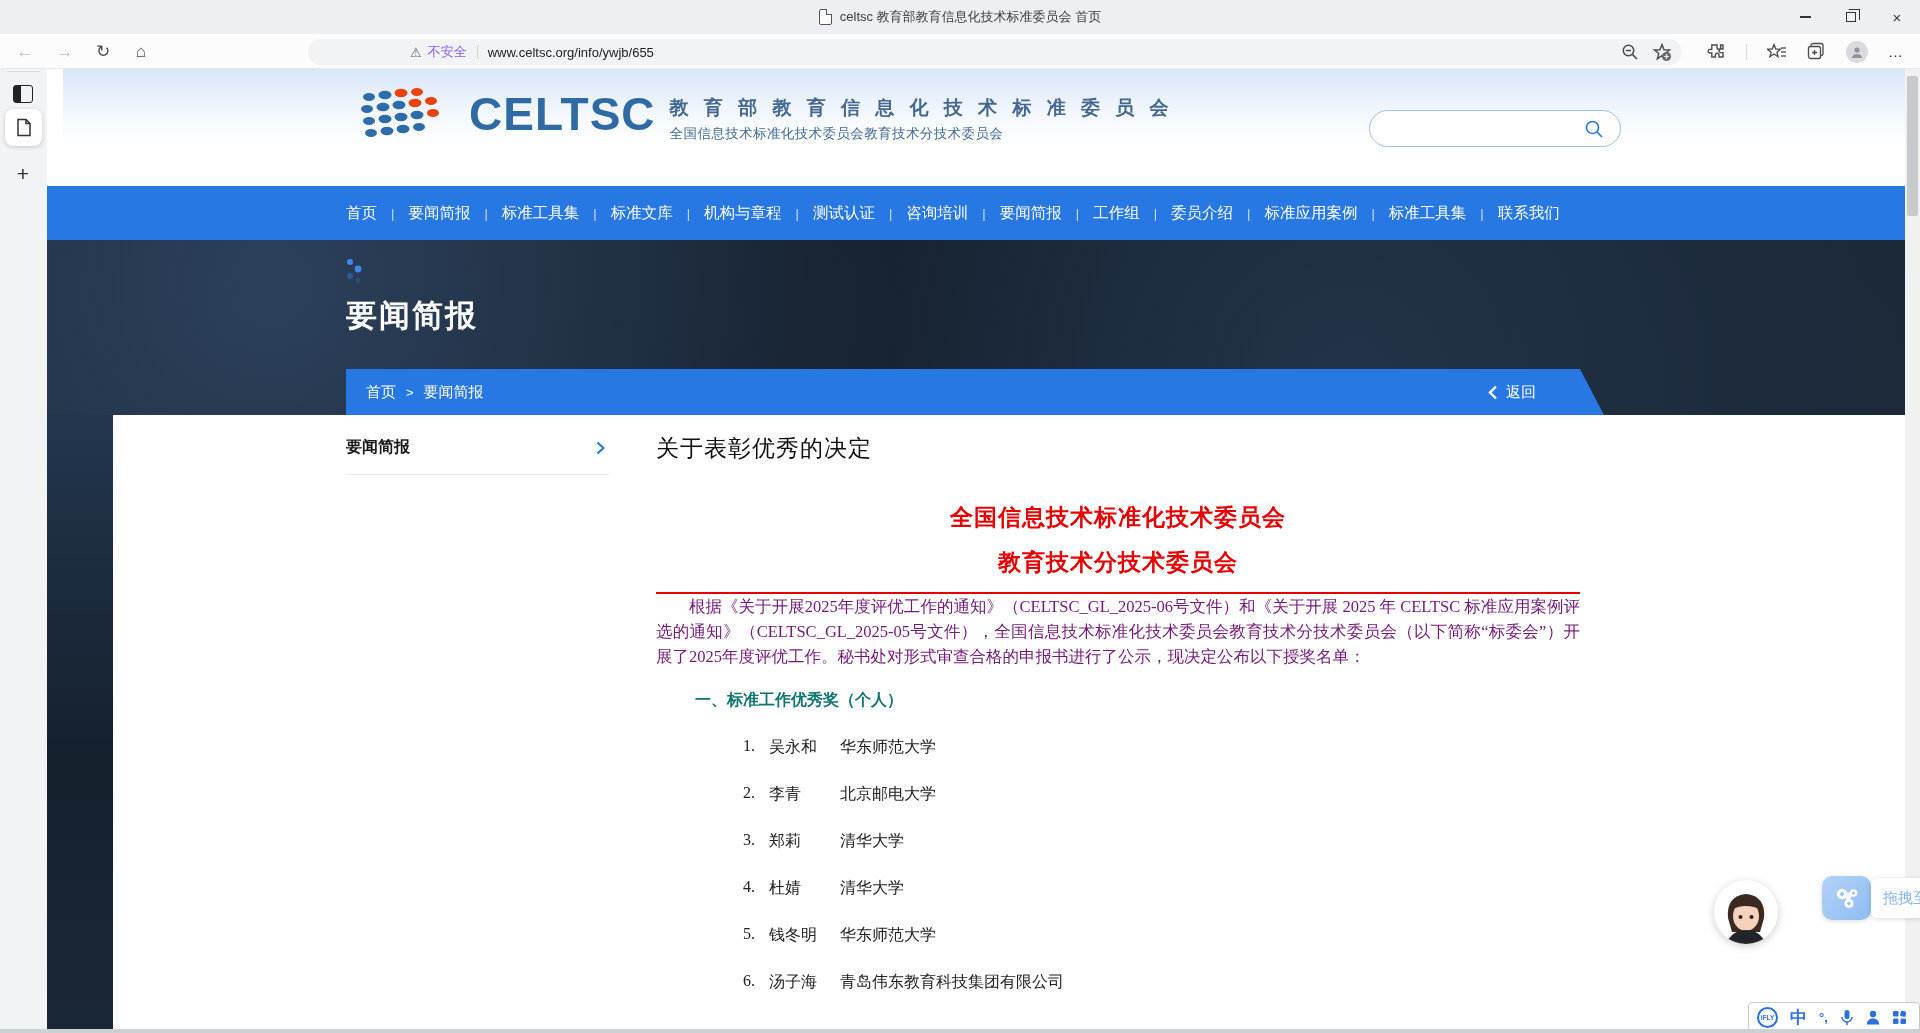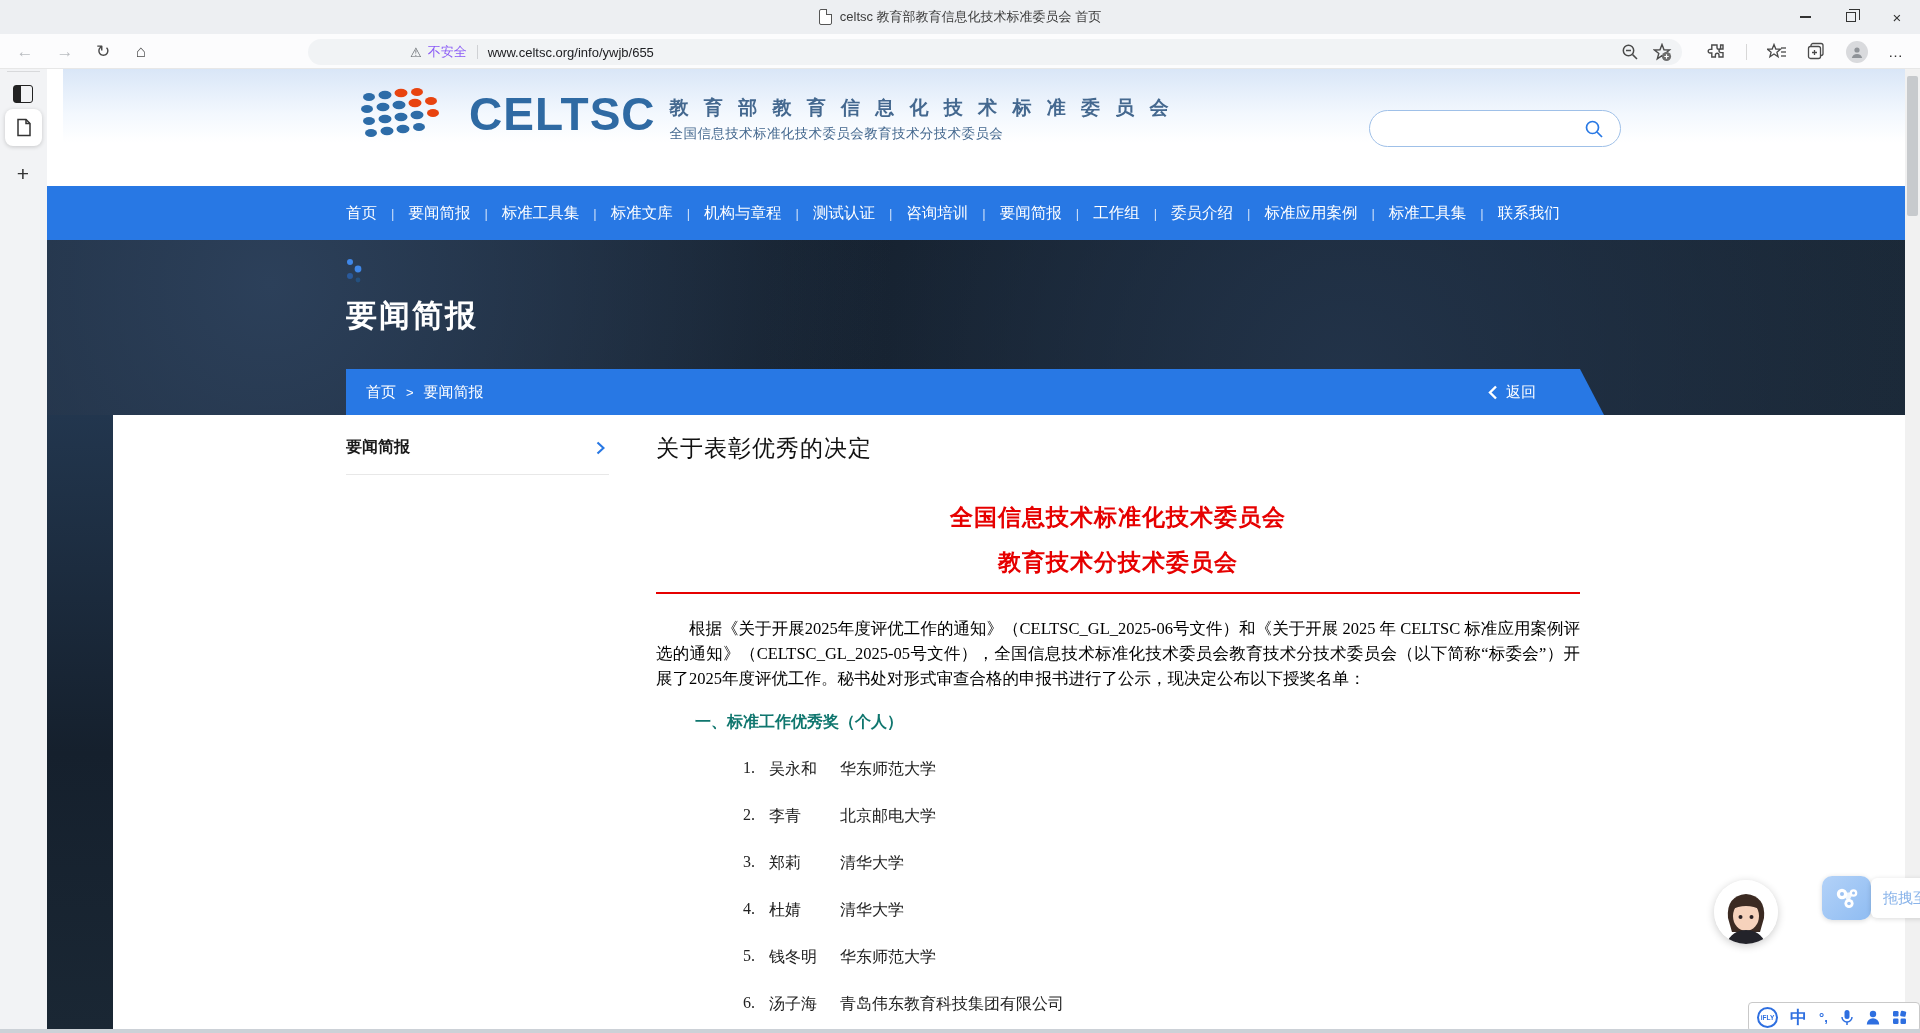--- a/index.html
+++ b/index.html
@@ -74,21 +74,21 @@
   .menu-row { display:flex; align-items:center; justify-content:space-between; padding:10px 4px 16px 0; border-bottom:1px solid #e8e8e8; }
   .menu-label { font-size:16px; color:#1a1a1a; font-weight:bold; }
 
   .article { position:absolute; left:609px; top:18px; width:924px; }
   .a-title { text-align:left; font-size:23px; font-weight:normal; color:#111; letter-spacing:1px; }
   .red { color:#e60000; text-align:center; }
   .red-l1 { margin-top:38px; font-size:23px; font-weight:bold; letter-spacing:1px; }
   .red-l2 { margin-top:14px; font-size:23px; font-weight:bold; letter-spacing:1px; }
   .red-doc { margin-top:12px; font-size:16px; font-weight:bold; }
   .red-hr { margin-top:14px; height:2px; background:#e60000; width:100%; }
-  .a-body { margin-top:22px; font-family:"Liberation Serif","DejaVu Serif",serif; font-size:16.5px; line-height:25px; color:#000000; text-align:justify; text-indent:2em; }
+  .a-body { font-family:"Liberation Serif","DejaVu Serif",serif; font-size:16.5px; line-height:25px; color:#701a75; text-align:justify; text-indent:2em; }
   .a-sec { margin-top:21px; margin-left:39px; font-family:"Liberation Serif","DejaVu Serif",serif; font-size:16px; font-weight:bold; color:#0f766e; }
   .award-row { display:flex; margin-top:26px; padding-left:87px; font-family:"Liberation Serif","DejaVu Serif",serif; font-size:16px; color:#222; }
   .award-no { width:26px; }
   .award-name { width:71px; }
   .award-org { }
 
   
   .assistant { position:absolute; left:1714px; top:880px; width:64px; height:64px; border-radius:50%; background:#fff; box-shadow:0 2px 8px rgba(0,0,0,.2); overflow:hidden; cursor:pointer; }
   .drag-btn { position:absolute; left:1822px; top:876px; width:49px; height:44px; border-radius:10px; background:linear-gradient(135deg,#b3d2f8,#8fbcf2); display:flex; align-items:center; justify-content:center; cursor:pointer; box-shadow:0 1px 5px rgba(0,0,0,.15); }
   .drag-tip { position:absolute; left:1871px; top:878px; width:60px; height:40px; background:#fff; border-radius:6px 0 0 6px; box-shadow:0 1px 5px rgba(0,0,0,.15); display:flex; align-items:center; padding-left:12px; color:#8ab4ea; font-size:15px; white-space:nowrap; overflow:hidden; }

